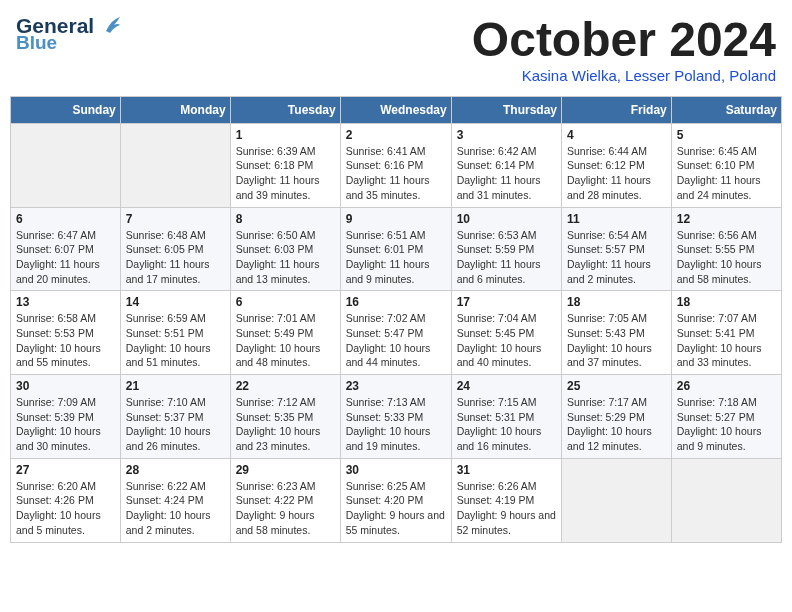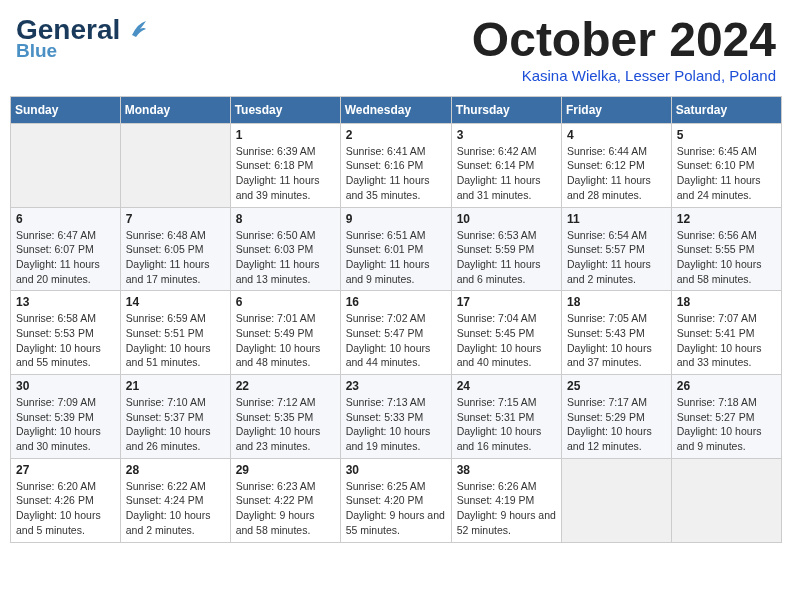--- a/index.html
+++ b/index.html
@@ -37,21 +37,21 @@
     }
     .calendar {
       width: 100%;
       border-collapse: collapse;
       font-size: 11px;
     }
     .calendar thead th {
       background-color: #3a6ea5;
       color: #fff;
       padding: 6px 4px;
-      text-align: left;
+      text-align: right;
       font-size: 12px;
       font-weight: bold;
       border: 1px solid #ccc;
     }
     .calendar tbody td {
       vertical-align: top;
       border: 1px solid #ccc;
       padding: 4px 5px;
       width: 113px;
       height: 80px;
@@ -82,21 +82,21 @@
     .logo-dark {
       color: #1a3a5c;
     }
   </style>
 </head>
 <body>
 
 <div class="header">
   <div class="logo">
     <div class="logo-wrapper">
-      <span class="logo-dark" style="font-size:28px;font-weight:bold;">General</span>
+      <span class="logo-dark" style="font-size:21px;font-weight:bold;">General</span>
       <svg width="22" height="18" viewBox="0 0 22 18">
         <path d="M8 14 Q14 2 22 0 Q18 6 16 8 Q20 6 22 8 Q16 10 12 16 Z" fill="#4a90c4"></path>
       </svg>
     </div>
     <div style="font-size:19px;font-weight:bold;color:#4a90c4;margin-top:-6px;">Blue</div>
   </div>
   <div class="title-block">
     <div class="month-title">October 2024</div>
     <div class="location-title">Kasina Wielka, Lesser Poland, Poland</div>
   </div>
@@ -240,20 +240,20 @@
         </td>
         <td>
           <div class="day-num">29</div>
           <div class="day-info">Sunrise: 6:23 AM<br>Sunset: 4:22 PM<br>Daylight: 9 hours and 58 minutes.</div>
         </td>
         <td>
           <div class="day-num">30</div>
           <div class="day-info">Sunrise: 6:25 AM<br>Sunset: 4:20 PM<br>Daylight: 9 hours and 55 minutes.</div>
         </td>
         <td>
-          <div class="day-num">38</div>
+          <div class="day-num">31</div>
           <div class="day-info">Sunrise: 6:26 AM<br>Sunset: 4:19 PM<br>Daylight: 9 hours and 52 minutes.</div>
         </td>
         <td class="empty-cell"></td>
         <td class="empty-cell"></td>
       </tr>
     </tbody>
 </table>
 
 </body></html>

